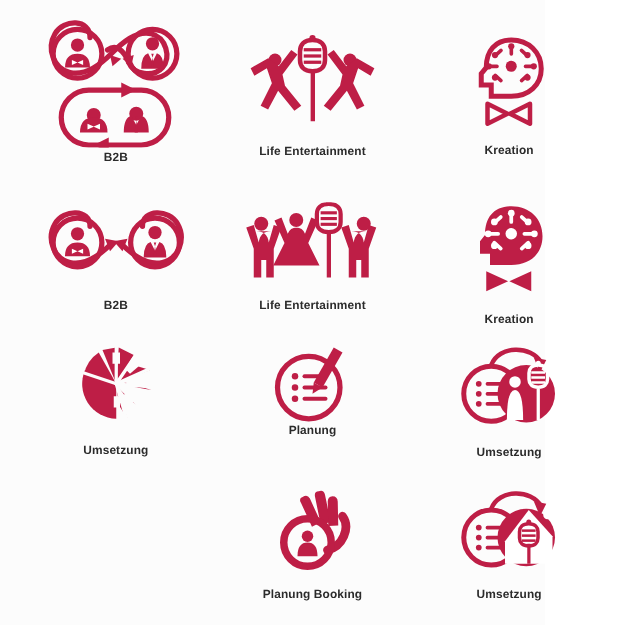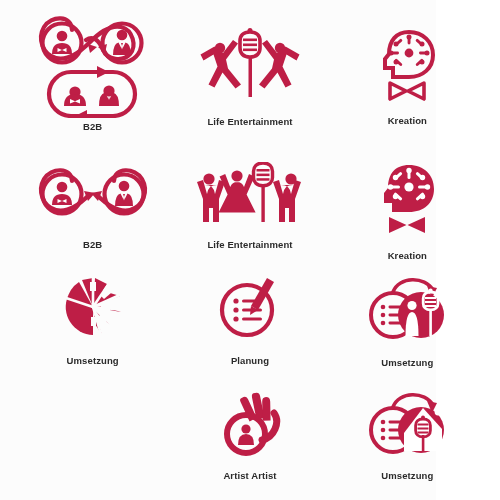--- a/index.html
+++ b/index.html
@@ -57,21 +57,21 @@
   .c-kr-1 .label{margin-top:14px;}
   .c-b2b-2 .art{margin-top:8px;}
   .c-b2b-2 .label{margin-top:16px;}
   .c-le-2 .art{margin-top:6px;}
   .c-le-2 .label{margin-top:16px;}
   .c-kr-2 .art{margin-top:6px;}
   .c-kr-2 .label{margin-top:15px;}
   .c-ko .art{margin-top:10px;}
   .c-ko .label{margin-top:18px;}
   .c-pl .art{margin-top:10px;}
-  .c-pl .label{margin-top:18px;}
+  .c-pl .label{margin-top:2px;}
   .c-um-1 .art{margin-top:8px;}
   .c-um-1 .label{margin-top:16px;}
   .c-ab .art{margin-top:10px;}
   .c-ab .label{margin-top:14px;}
   .c-um-2 .art{margin-top:8px;}
   .c-um-2 .label{margin-top:14px;}
   svg{display:block;}
 </style>
 </head>
 <body>
@@ -387,21 +387,21 @@
           <path d="M56 22 q5 7 1 16 q-4 9 -13 11" fill="none" stroke="#be1e46" stroke-width="7" stroke-linecap="round"></path>
 
           <circle cx="28" cy="43" r="19" fill="none" stroke="#be1e46" stroke-width="6"></circle>
 
           <g fill="#be1e46">
             <circle cx="28" cy="38" r="4.6"></circle>
             <path d="M20 54 q0 -11 8 -11 q8 0 8 11 z"></path>
           </g>
         </svg>
       </div>
-      <div class="label">Artist Artist</div>
+      <div class="label">Planung Booking</div>
     </div>
 
     <div class="cell c-um-2">
       <div class="art">
         <svg width="80" height="68" viewBox="0 0 80 68" aria-hidden="true">
           <path d="M26 18 C32 2, 58 2, 66 16" fill="none" stroke="#be1e46" stroke-width="3.6" stroke-linecap="round"></path>
           <path d="M60 12 l10 2 l-5 10 z" fill="#be1e46"></path>
           <circle cx="26" cy="41" r="22" fill="none" stroke="#be1e46" stroke-width="4"></circle>
           <g fill="#be1e46">
             <circle cx="16" cy="33" r="2.3"></circle>

